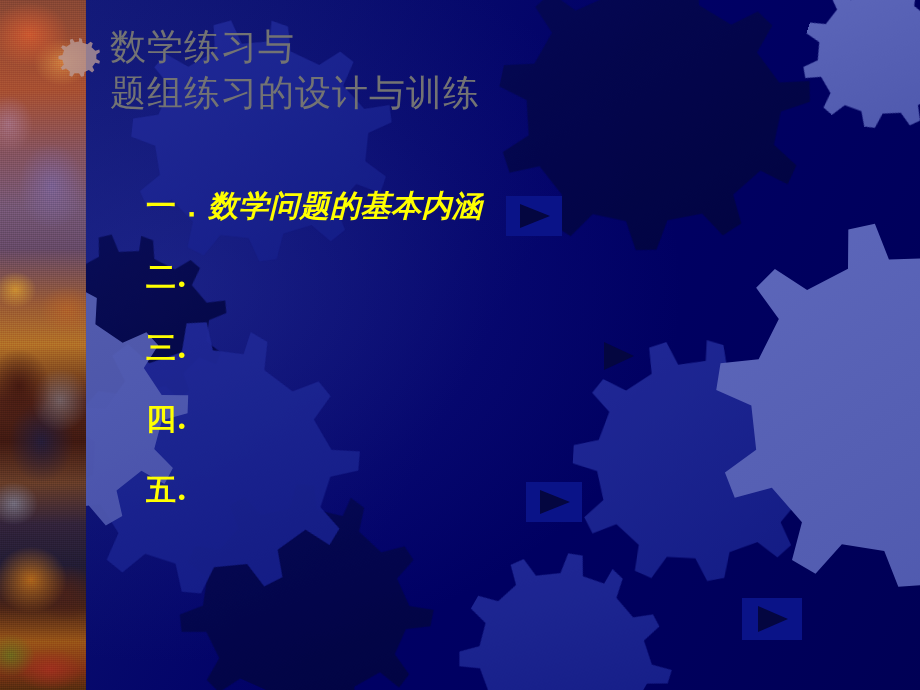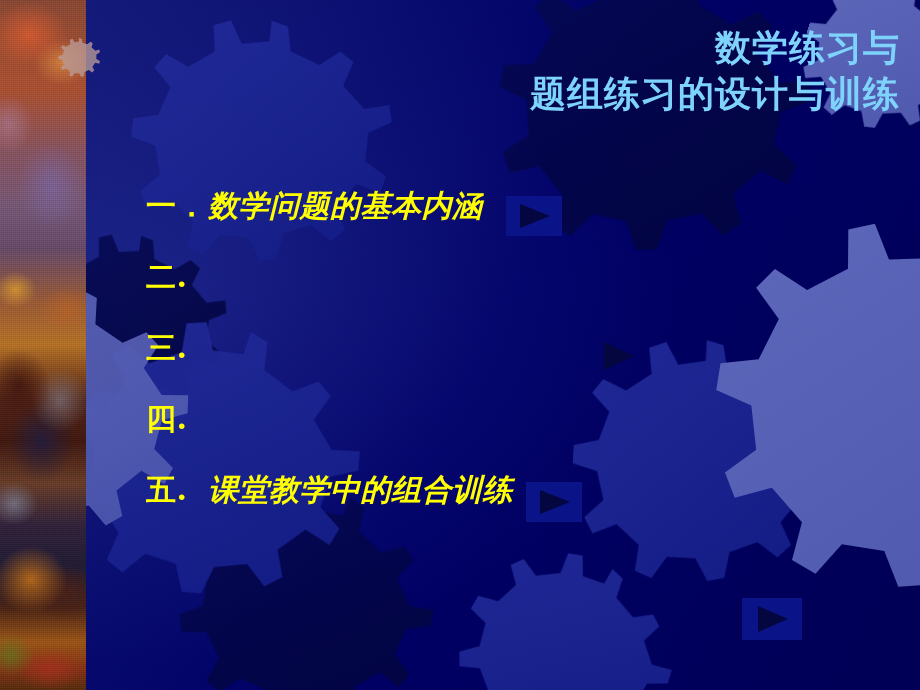--- a/index.html
+++ b/index.html
@@ -71,24 +71,24 @@
   .ls-tint{background:linear-gradient(180deg, rgba(120,60,110,.16) 0%, rgba(0,0,0,.10) 48%, rgba(0,0,0,.22) 100%);}
   
   .ls-gear{
     position:absolute;left:56px;top:36px;width:46px;height:46px;
     opacity:.78;
   }
 
   
   .title{
     position:absolute;left:110px;top:24px;width:790px;
-    text-align:right;
-    color:#7dd3fc;
+    text-align:left;
+    color:#737373;
     font-family:"DejaVu Serif","Liberation Serif",serif;
-    font-weight:bold;
+    font-weight:normal;
     font-size:36px;
     line-height:46px;
     letter-spacing:1px;
     white-space:pre-line;
   }
 
   .agenda{
     position:absolute;left:146px;top:186px;width:640px;
   }
   .agenda-item{
@@ -222,18 +222,17 @@
     <div class="agenda-item">
       <span class="agenda-num">三.</span>
     </div>
 
     <div class="agenda-item">
       <span class="agenda-num">四.</span>
     </div>
 
     <div class="agenda-item">
       <span class="agenda-num">五.</span>
-      <span class="agenda-text">课堂教学中的组合训练</span>
     </div>
 
   </div>
 
 </div>
 
 </body></html>

